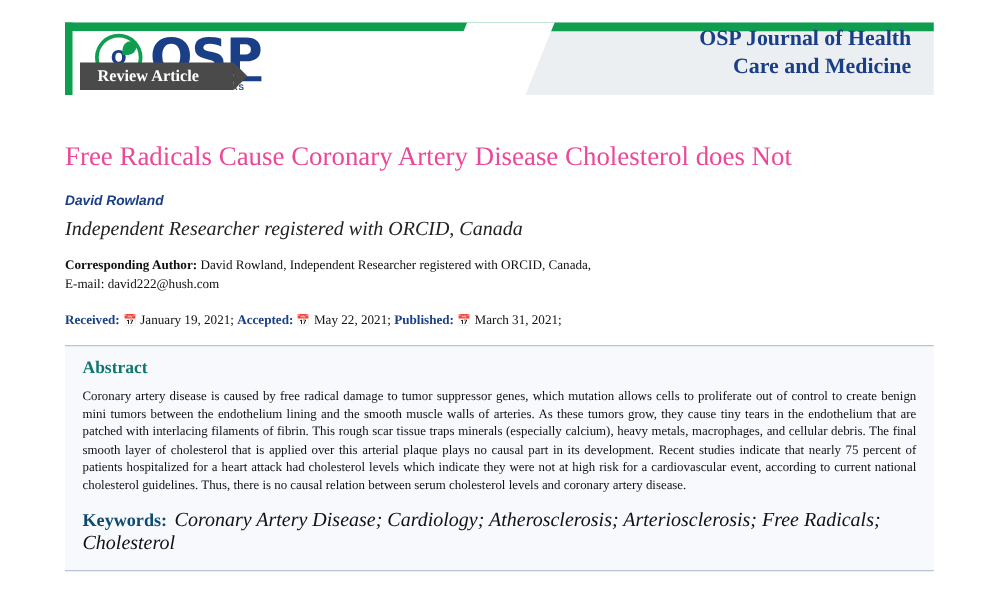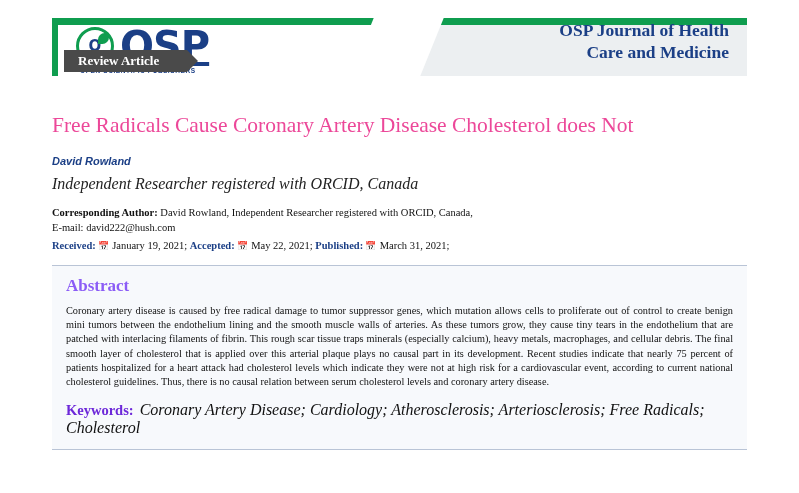--- a/index.html
+++ b/index.html
@@ -184,21 +184,21 @@
     font-style: italic;
     font-size: 16px;
     color: #222222;
     margin-bottom: 12px;
   }
   .corr {
     font-family: "Liberation Serif", serif;
     font-size: 10.5px;
     color: #111111;
     line-height: 15px;
-    margin-bottom: 5px;
+    margin-bottom: 16px;
   }
   .corr b {
     font-weight: bold;
   }
   .dates {
     font-family: "Liberation Serif", serif;
     font-size: 10.5px;
     color: #1b3f86;
     margin-bottom: 14px;
   }
@@ -211,41 +211,41 @@
   }
   .abstract-box {
     border-top: 1px solid #b9c4d6;
     border-bottom: 1px solid #b9c4d6;
     background: #f7f9fc;
     padding: 10px 14px 12px 14px;
   }
   .abstract-heading {
     font-family: "Liberation Serif", serif;
     font-weight: bold;
-    font-size: 17px;
-    color: #8b5cf6;
+    font-size: 14px;
+    color: #0f766e;
     margin-bottom: 8px;
   }
   .abstract-text {
     font-family: "Liberation Serif", serif;
     font-size: 10.3px;
     line-height: 14.2px;
     color: #111111;
     text-align: justify;
   }
   .keywords {
     margin-top: 12px;
     font-family: "Liberation Serif", serif;
     font-size: 10.5px;
     color: #111111;
   }
   .keywords-label {
     font-weight: bold;
     font-size: 14.5px;
-    color: #6d28d9;
+    color: #0c4a6e;
     margin-right: 6px;
   }
   .keywords-value {
     font-style: italic;
     font-size: 16px;
   }
 </style>
 </head>
 <body>
 

